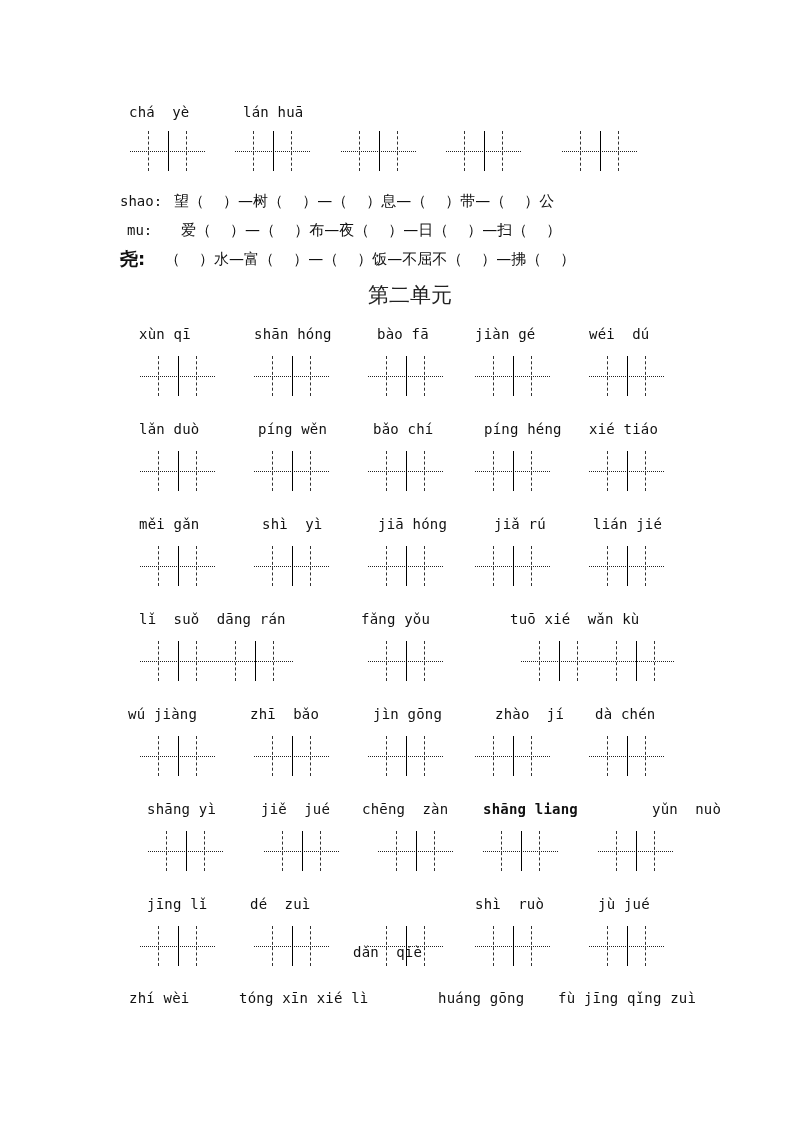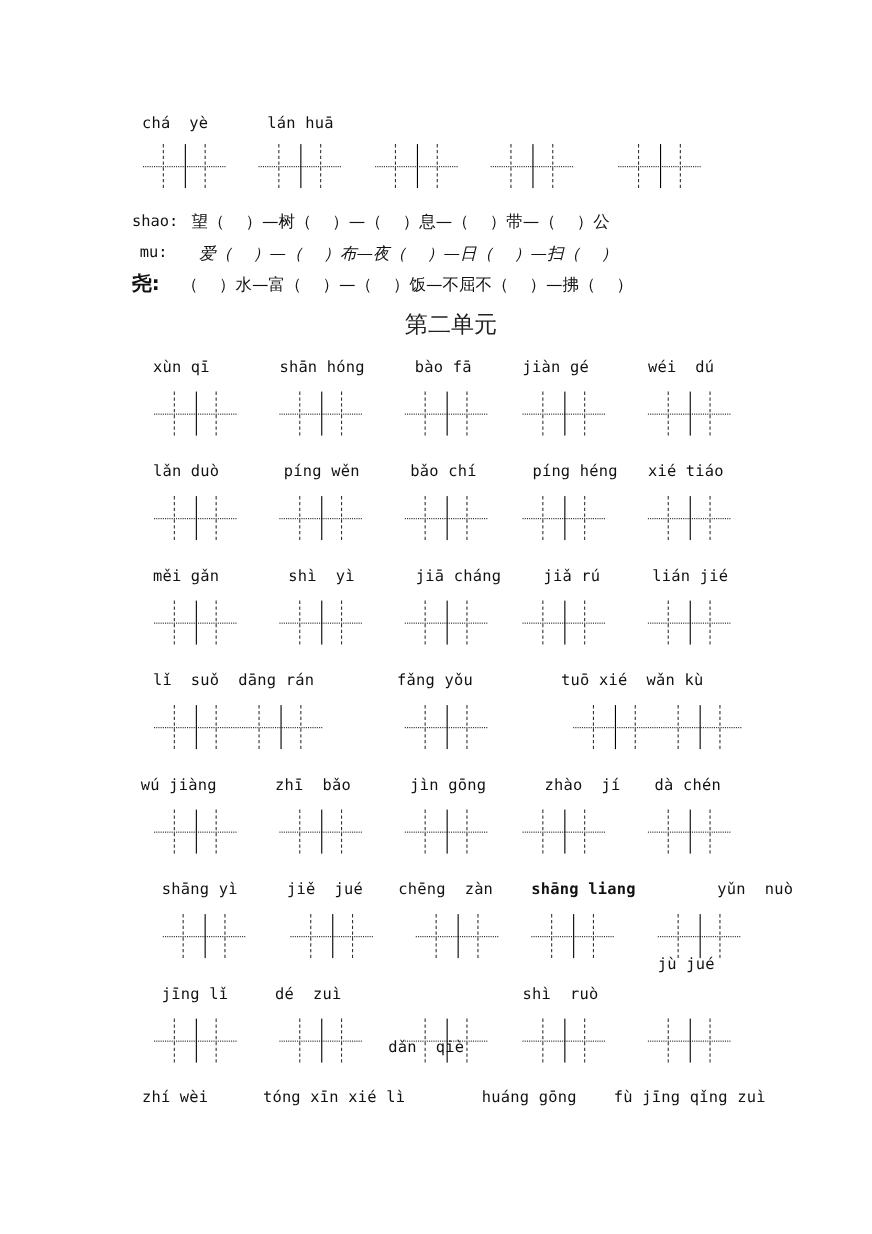--- a/index.html
+++ b/index.html
@@ -46,21 +46,21 @@
     </div>
     <div class="box" style="left: 562px; top: 131px; width: 75px;">
       <div class="h"></div>
       <div class="v vd" style="left: 18px;"></div>
       <div class="v vs" style="left: 38px;"></div>
       <div class="v vd" style="left: 56px;"></div>
     </div>
     <div class="cn" style="left: 120px; top: 191px; font-family: &quot;DejaVu Sans Mono&quot;, monospace; font-size: 14px;">shao:</div>
     <div class="cn" style="left: 174px; top: 191px;">望（    ）—树（    ）—（    ）息—（    ）带—（    ）公</div>
     <div class="cn" style="left: 127px; top: 220px; font-family: &quot;DejaVu Sans Mono&quot;, monospace; font-size: 14px;">mu:</div>
-    <div class="cn" style="left: 181px; top: 220px; font-style: italic;">爱（    ）—（    ）布—夜（    ）—日（    ）—扫（    ）</div>
+    <div class="cn" style="left: 181px; top: 220px;">爱（    ）—（    ）布—夜（    ）—日（    ）—扫（    ）</div>
     <div class="cn" style="left: 120px; top: 249px; font-size: 18px; font-weight: bold;">尧:</div>
     <div class="cn" style="left: 165px; top: 249px;">（    ）水—富（    ）—（    ）饭—不屈不（    ）—拂（    ）</div>
     <div class="title" style="left: 368px; top: 282px;">第二单元</div>
     <div class="py" style="left: 139px; top: 325px;">xùn qī</div>
     <div class="py" style="left: 254px; top: 325px;">shān hóng</div>
     <div class="py" style="left: 377px; top: 325px;">bào fā</div>
     <div class="py" style="left: 475px; top: 325px;">jiàn gé</div>
     <div class="py" style="left: 589px; top: 325px;">wéi  dú</div>
     <div class="box" style="left: 140px; top: 356px; width: 75px;">
       <div class="h"></div>
@@ -122,21 +122,21 @@
       <div class="v vd" style="left: 56px;"></div>
     </div>
     <div class="box" style="left: 589px; top: 451px; width: 75px;">
       <div class="h"></div>
       <div class="v vd" style="left: 18px;"></div>
       <div class="v vs" style="left: 38px;"></div>
       <div class="v vd" style="left: 56px;"></div>
     </div>
     <div class="py" style="left: 139px; top: 515px;">měi gǎn</div>
     <div class="py" style="left: 262px; top: 515px;">shì  yì</div>
-    <div class="py" style="left: 378px; top: 515px;">jiā cháng</div>
+    <div class="py" style="left: 378px; top: 515px;">jiā hóng</div>
     <div class="py" style="left: 494px; top: 515px;">jiǎ rú</div>
     <div class="py" style="left: 593px; top: 515px;">lián jié</div>
     <div class="box" style="left: 140px; top: 546px; width: 75px;">
       <div class="h"></div>
       <div class="v vd" style="left: 18px;"></div>
       <div class="v vs" style="left: 38px;"></div>
       <div class="v vd" style="left: 56px;"></div>
     </div>
     <div class="box" style="left: 254px; top: 546px; width: 75px;">
       <div class="h"></div>
@@ -256,21 +256,21 @@
     <div class="box" style="left: 598px; top: 831px; width: 75px;">
       <div class="h"></div>
       <div class="v vd" style="left: 18px;"></div>
       <div class="v vs" style="left: 38px;"></div>
       <div class="v vd" style="left: 56px;"></div>
     </div>
     <div class="py" style="left: 147px; top: 895px;">jīng lǐ</div>
     <div class="py" style="left: 250px; top: 895px;">dé  zuì</div>
     <div class="py" style="left: 353px; top: 943px;">dǎn  qiè</div>
     <div class="py" style="left: 475px; top: 895px;">shì  ruò</div>
-    <div class="py" style="left: 598px; top: 868px; text-align: center;">jù jué</div>
+    <div class="py" style="left: 598px; top: 895px; text-align: center;">jù jué</div>
     <div class="box" style="left: 140px; top: 926px; width: 75px;">
       <div class="h"></div>
       <div class="v vd" style="left: 18px;"></div>
       <div class="v vs" style="left: 38px;"></div>
       <div class="v vd" style="left: 56px;"></div>
     </div>
     <div class="box" style="left: 254px; top: 926px; width: 75px;">
       <div class="h"></div>
       <div class="v vd" style="left: 18px;"></div>
       <div class="v vs" style="left: 38px;"></div>

